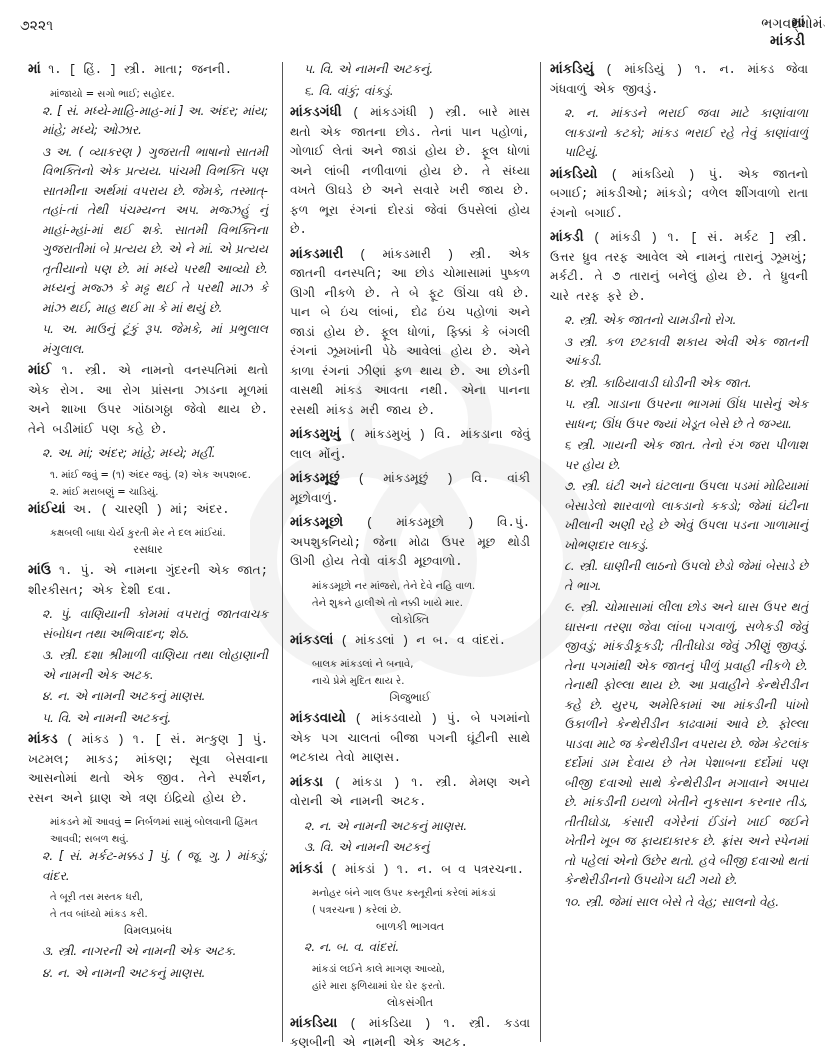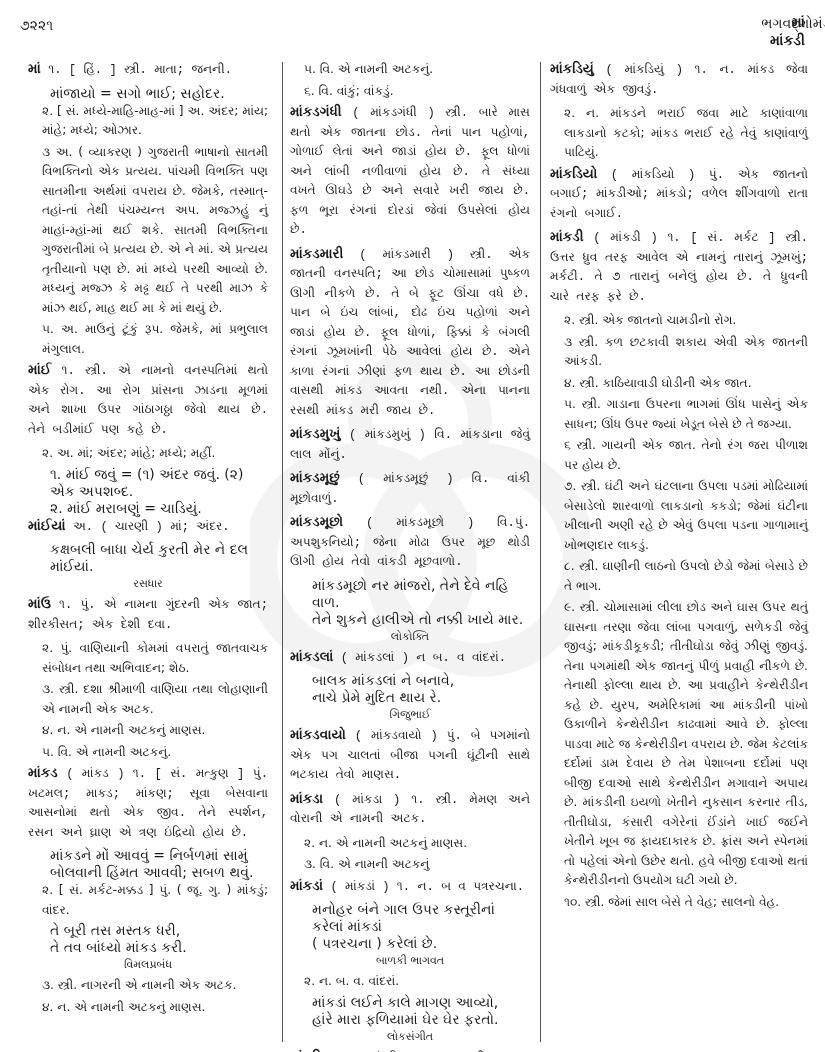--- a/index.html
+++ b/index.html
@@ -18,22 +18,22 @@
   .guide2 { position: absolute; right: 20px; top: 32px; font-size: 14px; font-weight: bold; text-align: right; }
   .col { position: absolute; top: 60px; bottom: 10px; font-size: 12.2px; line-height: 19.5px; }
   .col-1 { left: 28px; width: 240px; }
   .col-2 { left: 290px; width: 240px; }
   .col-3 { left: 550px; width: 258px; }
   .rule { position: absolute; top: 62px; width: 1px; background: #555; }
   .rule-1 { left: 282px; height: 980px; }
   .rule-2 { left: 540px; height: 980px; }
   .entry { margin: 0 0 4px 0; text-align: justify; font-family: Liberation Mono, monospace; }
   .hw { font-weight: bold; font-size: 13.5px; }
-  .sense { margin: 0 0 2px 14px; text-align: justify; }
-  .quote { margin: 0 0 0 22px; font-size: 14px; line-height: 17px; }
+  .sense { margin: 0 0 2px 14px; text-align: justify; font-style: italic; }
+  .quote { margin: 0 0 0 22px; font-size: 10px; line-height: 17px; }
   .quote-src { text-align: center; font-size: 11px; line-height: 17px; margin: 0 0 3px 0; }
 </style>
 </head>
 <body>
 
 <svg class="watermark" viewBox="0 0 340 520">
   <circle cx="110" cy="260" r="100" fill="none" stroke="#888" stroke-width="34"></circle>
   <circle cx="230" cy="260" r="100" fill="none" stroke="#888" stroke-width="34"></circle>
   <circle cx="170" cy="120" r="60" fill="none" stroke="#888" stroke-width="24"></circle>
 </svg>

